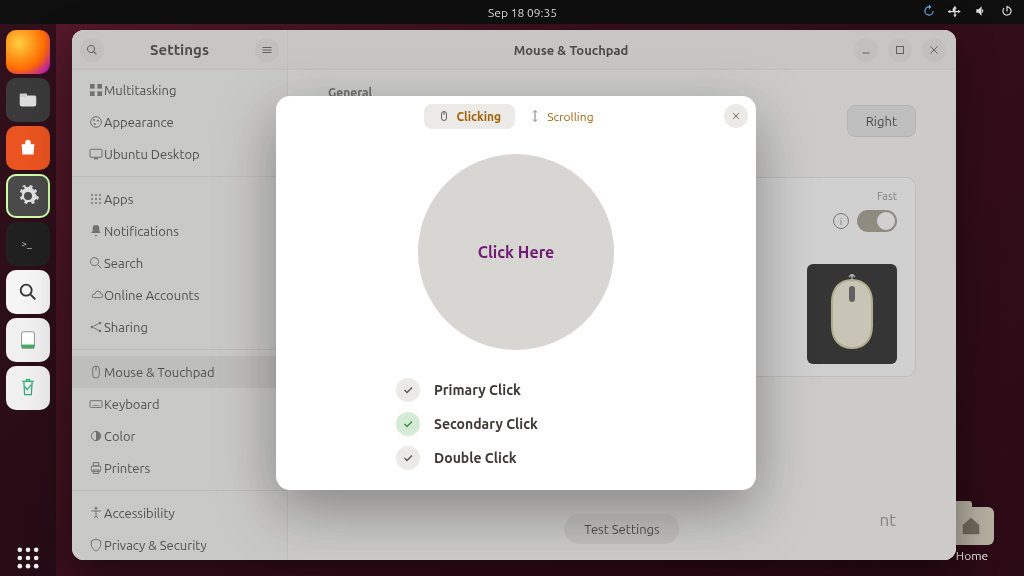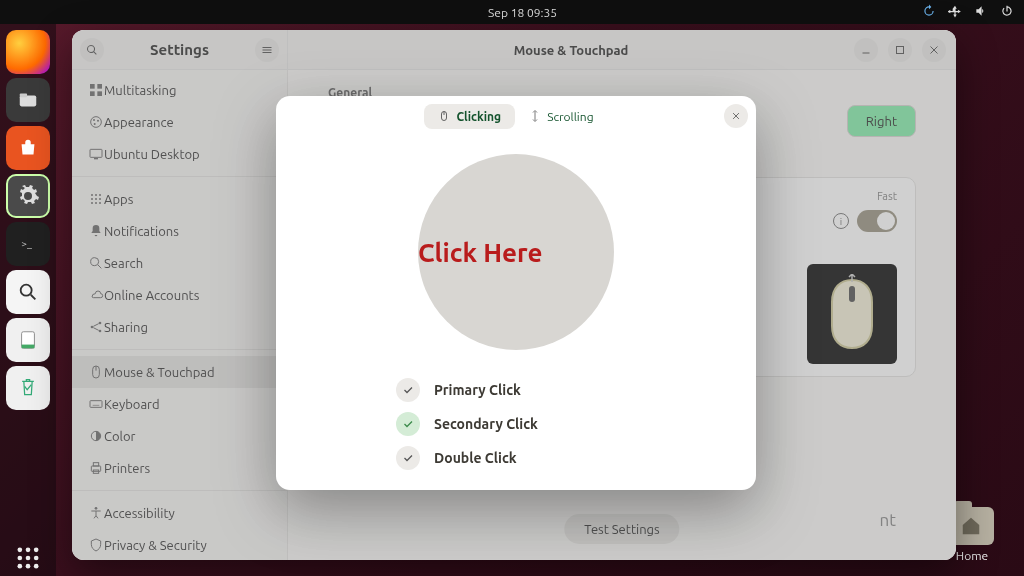--- a/index.html
+++ b/index.html
@@ -45,45 +45,45 @@
   .winbody { display: flex; height: calc(100% - 40px); }
   .sidebar { width: 216px; background: #f5f4f2; border-right: 1px solid #e6e5e3; overflow-y: auto; padding: 4px 0; }
   .sb-group-sep { height: 1px; background: #e3e2e0; margin: 6px 0; }
   .sb-item { display: flex; align-items: center; padding: 8px 16px; font-size: 13px; color: #3b3b3b; cursor: default; }
   .sb-item.active { background: #e4e3e1; }
   .sb-item svg { width: 16px; height: 16px; fill: #6f6f6f; }
 
   .content { flex: 1; background: #f9f8f6; position: relative; padding: 16px 40px; overflow: hidden; }
   .section-label { font-size: 12px; color: #666; font-weight: 700; margin-bottom: 6px; }
   .primary-btn-row { display: flex; justify-content: flex-end; }
-  .pill { background: #86efac; border: 1px solid #d7d5d2; border-radius: 8px; padding: 8px 18px; font-size: 13px; color: #333; }
+  .pill { background: #e5e5e5; border: 1px solid #d7d5d2; border-radius: 8px; padding: 8px 18px; font-size: 13px; color: #333; }
   .card { background: #fff; border: 1px solid #e3e2e0; border-radius: 10px; padding: 12px 18px; margin-top: 40px; display:flex; flex-direction:column; gap:8px; }
   .fast-label { align-self: flex-end; font-size: 11px; color: #888; margin-left: 20px; }
   .toggle-row { display:flex; justify-content:flex-end; align-items:center; gap:8px;}
   .info-circ { width:16px;height:16px;border:1.5px solid #777;border-radius:50%;display:flex;align-items:center;justify-content:center;font-size:10px;color:#777;}
   .switch { width: 40px; height: 22px; background: #9c9684; border-radius: 11px; position: relative; }
   .switch::after { content:""; position:absolute; right:2px; top:2px; width:18px; height:18px; background:#fff; border-radius:50%; }
   .mouse-box { margin-top: 24px; align-self:flex-end; width: 90px; height: 100px; background:#111; border-radius:6px; display:flex; align-items:center; justify-content:center; }
   .mouse-box svg { width:64px; height:80px; }
   .content-bottom-text { position:absolute; right: 60px; top: 440px; font-size:17px; color:#888;}
   .test-btn { position:absolute; left:50%; transform:translateX(-50%); bottom: 16px; background:#e8e7e4; border-radius:18px; padding:8px 20px; font-size:13px; color:#3a3a3a; }
 
   
   .dim { position:absolute; inset:0; background: rgba(120,120,120,0.35); }
 
   
   .modal { position: absolute; left: 276px; top: 96px; width: 480px; height: 394px; background: #fff; border-radius: 14px; box-shadow: 0 20px 60px rgba(0,0,0,0.35); }
   .modal-header { height: 40px; display:flex; align-items:center; justify-content:center; position:relative; }
   .seg { display:flex; gap:0; }
-  .seg button { border:none; background:transparent; padding:6px 14px; font-size:12px; color:#14532d; display:flex; align-items:center; gap:6px; border-radius:8px; }
+  .seg button { border:none; background:transparent; padding:6px 14px; font-size:12px; color:#a16207; display:flex; align-items:center; gap:6px; border-radius:8px; }
   .seg button.active { background:#eceae7; font-weight:600; }
   .seg svg { width:12px; height:12px; fill:#555; }
   .modal-close { position:absolute; right:8px; top:8px; width:24px;height:24px;border-radius:50%;background:#eceae7; display:flex;align-items:center;justify-content:center; }
   .modal-close svg { width:10px;height:10px; fill:#555;}
-  .click-circle { width: 196px; height: 196px; border-radius: 50%; background: #d8d6d2; margin: 18px auto 0; display:flex; align-items:center; font-size:26px; font-weight:700; color:#b91c1c; }
+  .click-circle { width: 196px; height: 196px; border-radius: 50%; background: #d8d6d2; margin: 18px auto 0; display:flex; align-items:center; justify-content:center; font-size:16px; font-weight:700; color:#701a75; }
   .check-list { margin: 28px auto 0; width: 240px; display:flex; flex-direction:column; gap:10px; }
   .check-row { display:flex; align-items:center; gap:14px; font-size:14px; font-weight:600; color:#3d3a34; }
   .chk { width:24px;height:24px;border-radius:50%; background:#eceae7; display:flex;align-items:center;justify-content:center; }
   .chk.done { background:#d4ecd6; }
   .chk svg { width:12px;height:12px; fill:#555; }
   .chk.done svg { fill:#3a8a4a; }
 </style>
 </head>
 <body>
 

